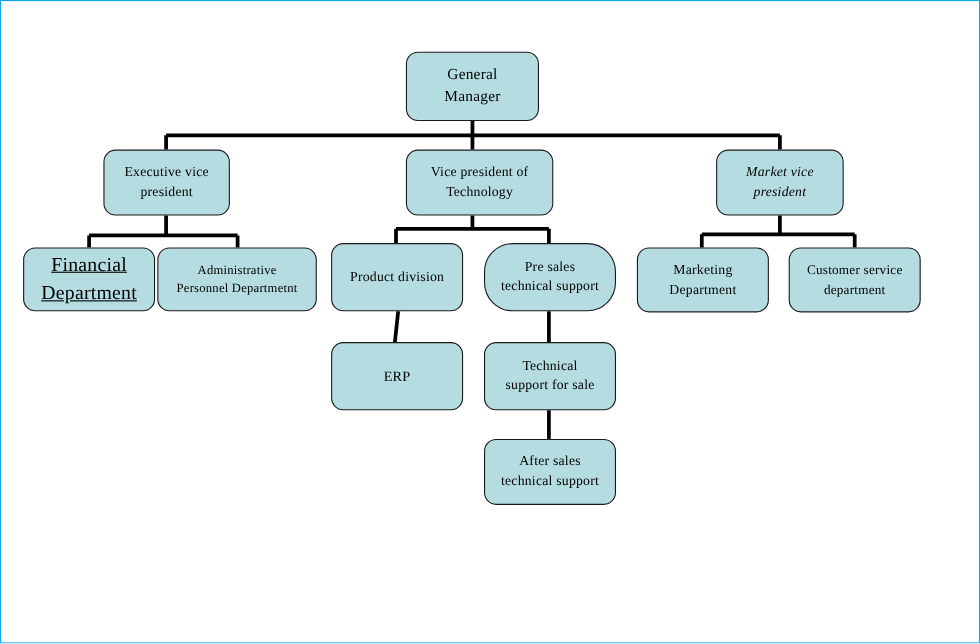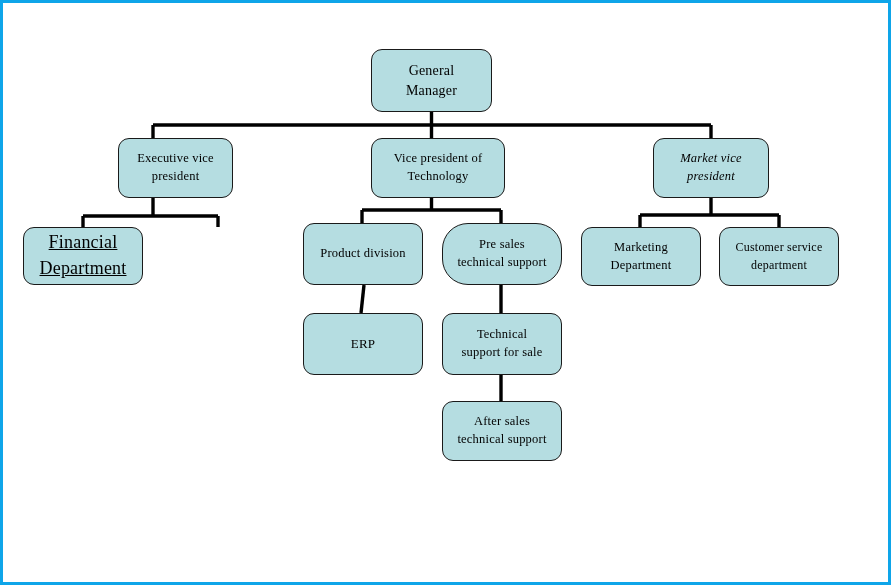--- a/index.html
+++ b/index.html
@@ -10,21 +10,21 @@
   body {
     font-family: "Liberation Serif", "DejaVu Serif", serif;
   }
   #page {
     position: relative;
     width: 891px;
     height: 585px;
     background: #ffffff;
     overflow: hidden;
     box-sizing: border-box;
-    border: 3px solid #0ea5e9;
+    border: 1px solid #0ea5e9;
   }
   #chart-canvas {
     position: absolute;
     inset: 0;
     width: 891px;
     height: 585px;
   }
   .node {
     position: absolute;
     box-sizing: border-box;
@@ -39,21 +39,21 @@
     color: #000000;
     line-height: 1.42;
     letter-spacing: 0.2px;
     z-index: 2;
   }
   .node .line {
     display: block;
     white-space: nowrap;
   }
   .n-general-manager { left: 368px; top: 46px;  width: 121px; height: 63px; font-size: 14px; }
-  .n-exec-vp        { left: 93px;  top: 135px; width: 115px; height: 60px; font-size: 12.5px; margin-left: 22px; }
+  .n-exec-vp        { left: 93px;  top: 135px; width: 115px; height: 60px; font-size: 12.5px; }
   .n-tech-vp        { left: 368px; top: 135px; width: 134px; height: 60px; font-size: 12.5px; }
   .n-market-vp      { left: 650px; top: 135px; width: 116px; height: 60px; font-size: 12.5px; font-style: italic; }
   .n-financial      { left: 20px;  top: 224px; width: 120px; height: 58px; font-size: 18px; text-decoration: underline; }
   .n-admin          { left: 142px; top: 224px; width: 145px; height: 58px; font-size: 11.5px; }
   .n-product        { left: 300px; top: 220px; width: 120px; height: 62px; font-size: 12.5px; }
   .n-presales       { left: 439px; top: 220px; width: 120px; height: 62px; font-size: 12.5px; border-radius: 26px; }
   .n-marketing      { left: 578px; top: 224px; width: 120px; height: 59px; font-size: 12.5px; }
   .n-customer       { left: 716px; top: 224px; width: 120px; height: 59px; font-size: 12px; }
   .n-erp            { left: 300px; top: 310px; width: 120px; height: 62px; font-size: 13px; }
   .n-techsale       { left: 439px; top: 310px; width: 120px; height: 62px; font-size: 12.5px; }
@@ -112,20 +112,24 @@
   <div class="node n-market-vp">
     <span class="line">Market vice</span>
     <span class="line">president</span>
   </div>
 
   <div class="node n-financial">
     <span class="line">Financial</span>
     <span class="line">Department</span>
   </div>
 
+  <div class="node n-admin">
+    <span class="line">Administrative</span>
+    <span class="line">Personnel Departmetnt</span>
+  </div>
 
   <div class="node n-product">
     <span class="line">Product division</span>
   </div>
 
   <div class="node n-presales">
     <span class="line">Pre sales</span>
     <span class="line">technical support</span>
   </div>
 

